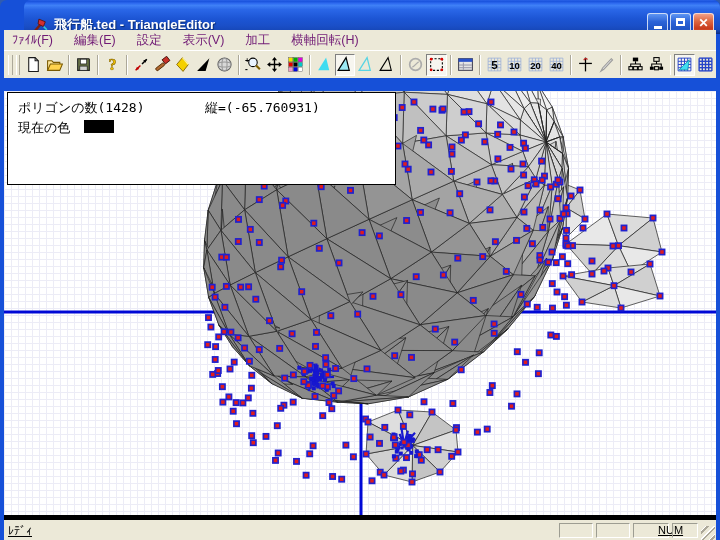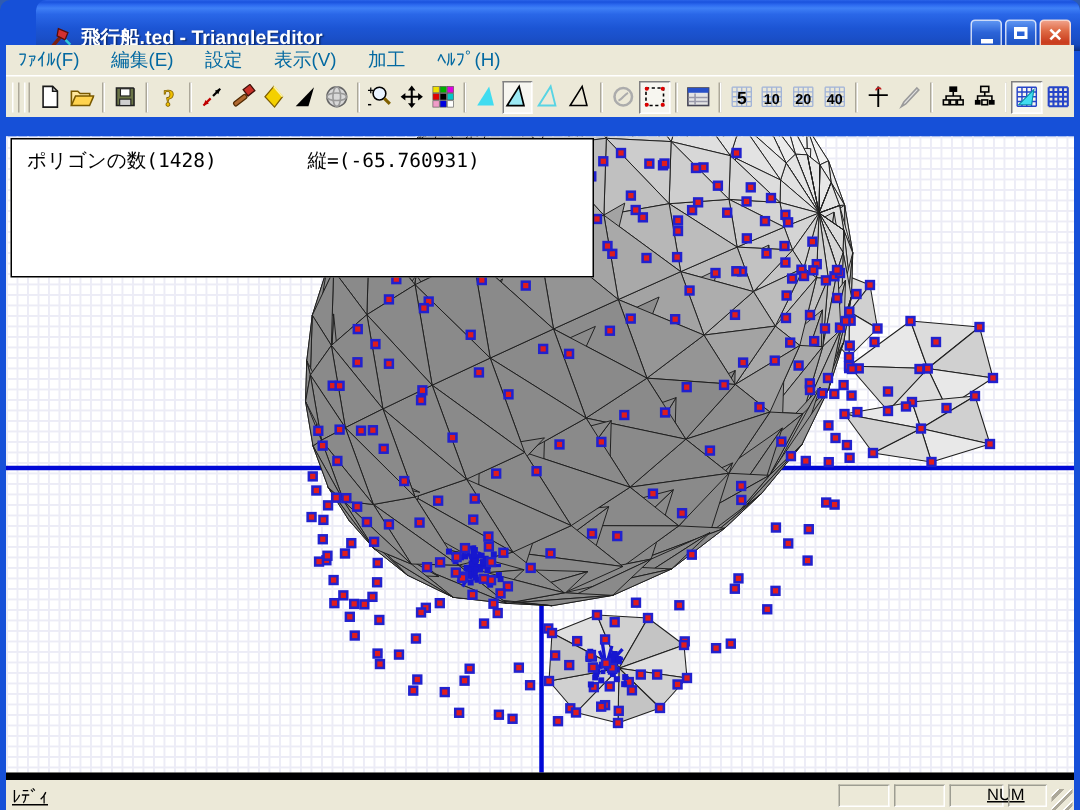--- a/index.html
+++ b/index.html
@@ -14,21 +14,21 @@
     white-space:nowrap;overflow:hidden;}
   .winbtns{display:flex;gap:2px;margin-right:6px;}
   .wbtn{width:21px;height:21px;border-radius:3px;border:1px solid rgba(255,255,255,.75);
     background:linear-gradient(180deg,#5E95F2 0%,#2C64D8 40%,#1F54C4 80%,#3B74E0 100%);
     color:#fff;font-size:12px;line-height:19px;text-align:center;font-weight:bold;box-sizing:border-box;}
   .wbtn.close{background:linear-gradient(180deg,#F0A088 0%,#DE6A44 35%,#C93C1D 75%,#D85B35 100%);}
   .wbtn .minglyph{display:block;width:8px;height:3px;background:#fff;margin:12px auto 0;}
   .wbtn .maxglyph{display:block;width:9px;height:8px;border:2px solid #fff;border-top-width:3px;margin:4px auto 0;box-sizing:border-box;}
   
   .menubar{position:absolute;left:4px;right:4px;top:30px;height:20px;background:#ECE9D8;
-    display:flex;align-items:center;font-size:12.5px;color:#0369a1;}
+    display:flex;align-items:center;font-size:12.5px;color:#701a75;}
   .menu-item{padding:2px 8px;margin-right:5px;white-space:nowrap;}
   
   .toolbar{position:absolute;left:4px;right:4px;top:50px;height:27px;background:#ECE9D8;
     border-top:1px solid #fff;display:flex;align-items:center;}
   .tb-grip{width:3px;height:20px;margin:0 3px 0 4px;border-left:1px solid #fff;border-right:1px solid #ACA899;}
   .tb-grip2{width:3px;height:20px;margin-right:3px;border-left:1px solid #fff;border-right:1px solid #ACA899;}
   .tb-btn{width:23px;height:22px;display:flex;align-items:center;justify-content:center;
     border:1px solid transparent;box-sizing:border-box;background:transparent;padding:0;}
   .tb-btn.pressed{border-color:#808080 #FFFFFF #FFFFFF #808080;background:#F7F6F0;}
   .tb-sep{width:1px;height:20px;background:#ACA899;border-right:1px solid #fff;margin:0 3px;}
@@ -74,21 +74,21 @@
       <div class="wbtn close">✕</div>
     </div>
   </div>
 
   <div class="menubar" id="menubar">
       <div class="menu-item">ﾌｧｲﾙ(F)</div>
       <div class="menu-item">編集(E)</div>
       <div class="menu-item">設定</div>
       <div class="menu-item">表示(V)</div>
       <div class="menu-item">加工</div>
-      <div class="menu-item">ﾍﾙﾌﾟ(H)</div>
+      <div class="menu-item">横軸回転(H)</div>
     </div>
 
   <div class="toolbar" id="toolbar">
     <div class="tb-grip"></div>
     <div class="tb-grip2"></div>
   <button class="tb-btn">
         <svg viewBox="0 0 16 16" width="17" height="17">
           <path d="M3.5 1.5h6l3 3v10h-9z" fill="#fff" stroke="#1a1a1a"></path>
           <path d="M9.5 1.5v3h3" fill="none" stroke="#1a1a1a"></path>
         </svg>
@@ -1194,20 +1194,23 @@
         <rect x="401.4" y="351.6" width="5.2" height="5.2" fill="#E01C1C" stroke="#2121CE" stroke-width="1.7"></rect>
         <rect x="396.8" y="332.7" width="5.2" height="5.2" fill="#E01C1C" stroke="#2121CE" stroke-width="1.7"></rect>
         <rect x="414.7" y="366.6" width="5.2" height="5.2" fill="#E01C1C" stroke="#2121CE" stroke-width="1.7"></rect>
         <rect x="397.4" y="348.6" width="5.2" height="5.2" fill="#E01C1C" stroke="#2121CE" stroke-width="1.7"></rect>
         <rect x="399.9" y="364.0" width="5.2" height="5.2" fill="#E01C1C" stroke="#2121CE" stroke-width="1.7"></rect>
       </svg>
     <div class="info-panel">
       <div>
         <span class="ip-left">ポリゴンの数(1428)</span><span>縦=(-65.760931)</span>
       </div>
+      <div>
+        <span>現在の色</span><span class="swatch" id="swatch" style="background: rgb(0, 0, 0);"></span>
+      </div>
     </div>
   </div>
 
   <div class="statusbar">
     <div class="sb-ready">ﾚﾃﾞｨ</div>
     <div class="sb-cell" style="width:34px"></div>
     <div class="sb-cell" style="width:34px"></div>
     <div class="sb-cell" style="width:36px">NUM</div>
     <div class="sb-cell" style="width:24px"></div>
     <div class="sb-grip"></div>

